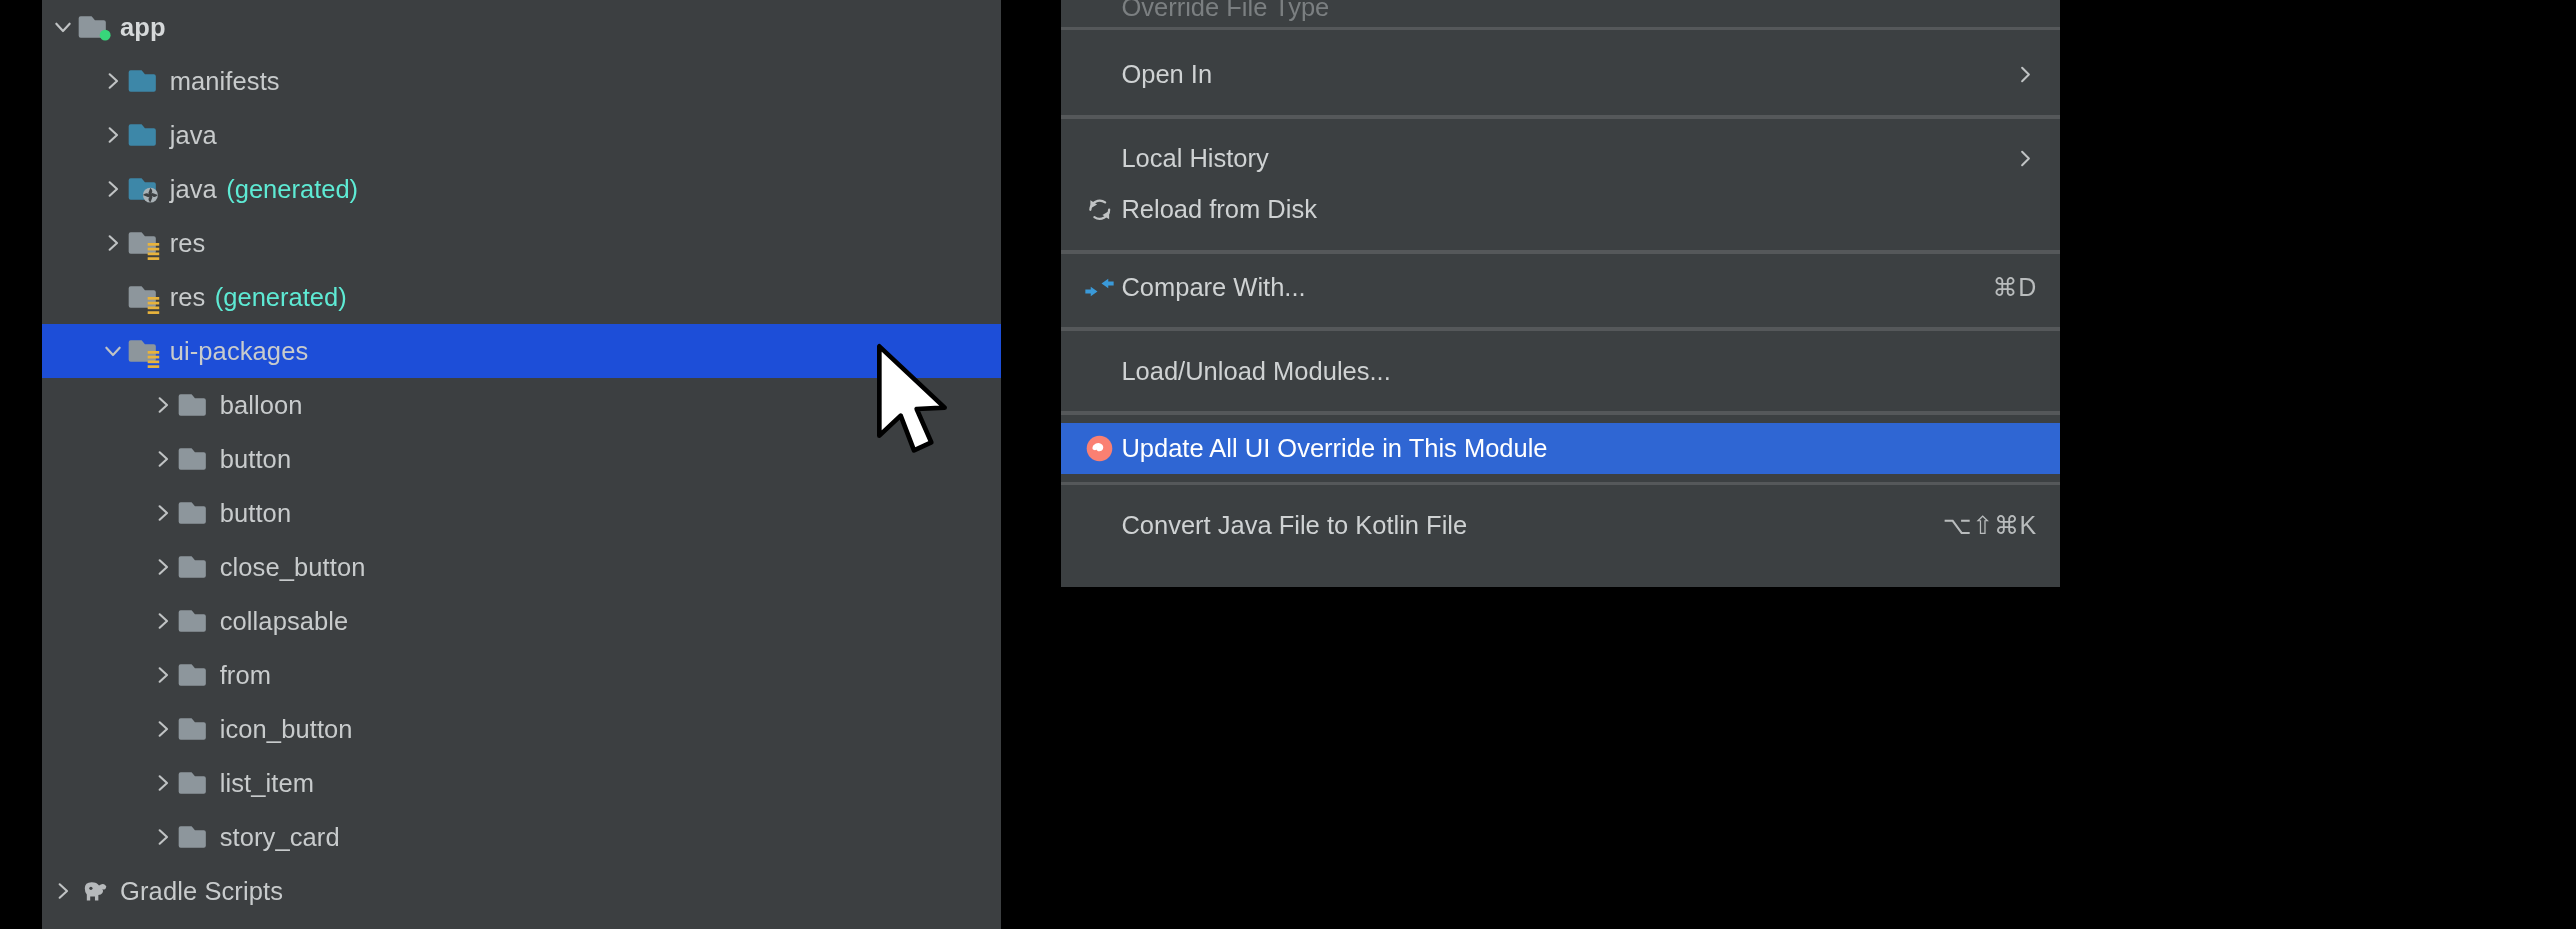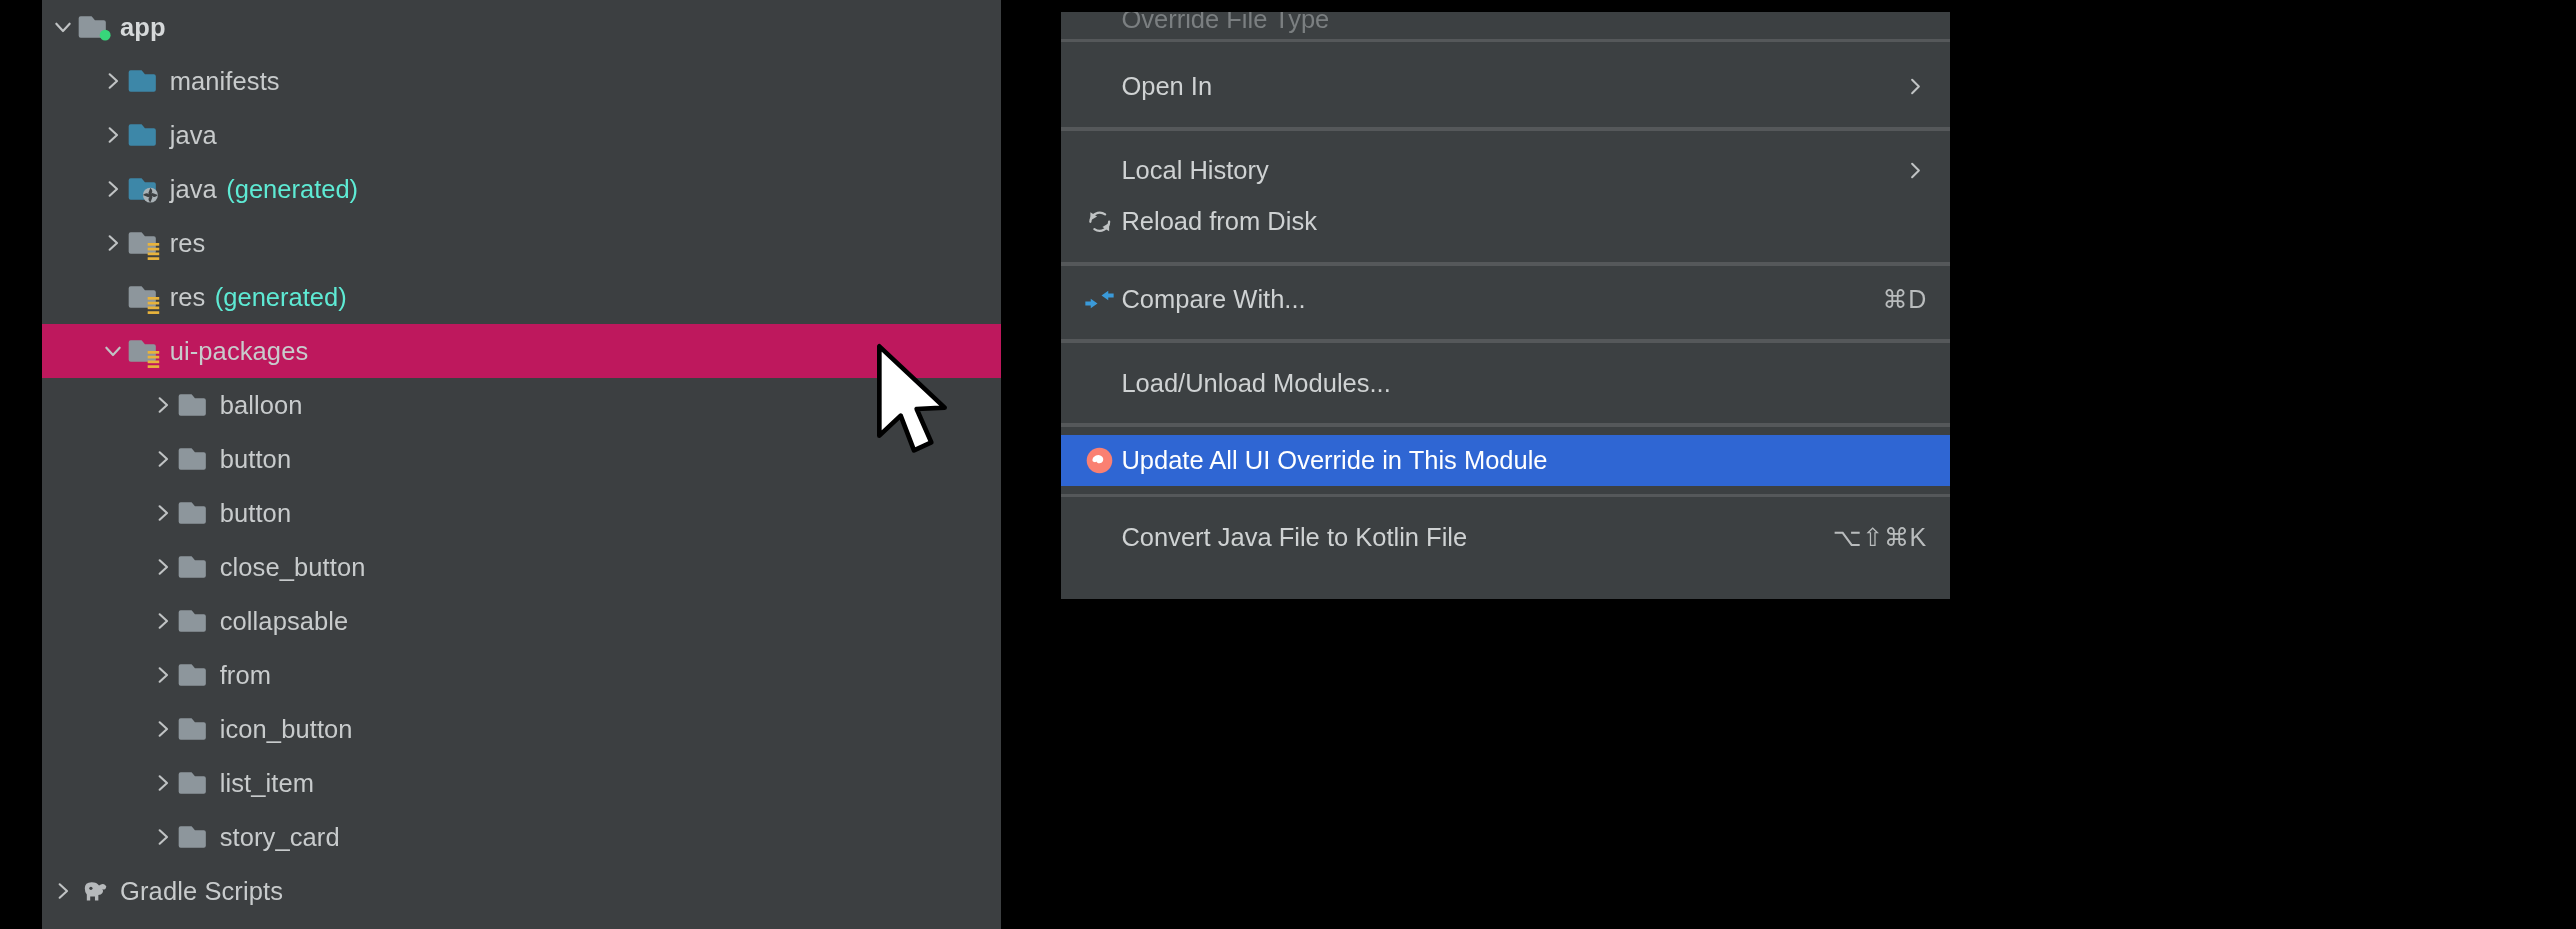--- a/index.html
+++ b/index.html
@@ -32,21 +32,21 @@
   }
 
   .tree-row {
     position: relative;
     height: 54px;
     display: flex;
     align-items: center;
     box-sizing: border-box;
     white-space: nowrap;
   }
-  .tree-row.selected { background: #be185d; }
+  .tree-row.selected { background: #1d4ed8; }
 
   .arrow {
     width: 31px;
     height: 54px;
     flex: 0 0 auto;
     display: flex;
     align-items: center;
     justify-content: center;
   }
   .arrow svg { display: block; }
@@ -80,22 +80,22 @@
 
   
   .ind-0 { padding-left: 5.4px; }
   .ind-1 { padding-left: 55px; }
   .ind-2 { padding-left: 105px; }
 
   
   #context-menu {
     position: absolute;
     left: 1019px;
-    top: 12px;
-    width: 889px;
+    top: 0;
+    width: 999px;
     height: 587px;
     background: #3c4042;
     box-sizing: border-box;
     overflow: hidden;
   }
 
   .menu-item {
     position: relative;
     display: flex;
     align-items: center;

